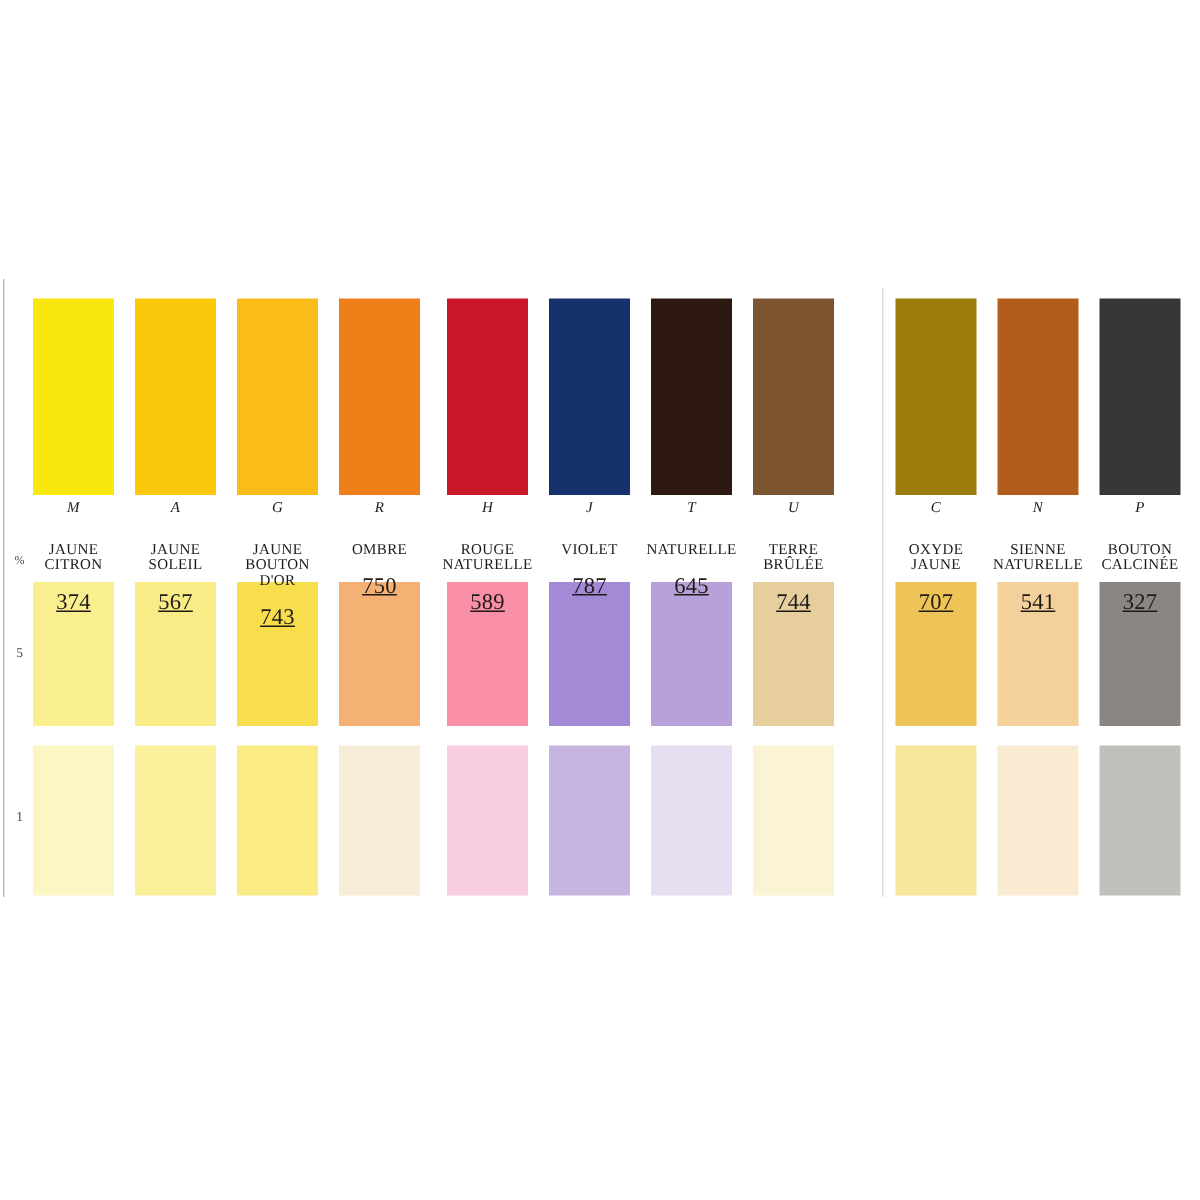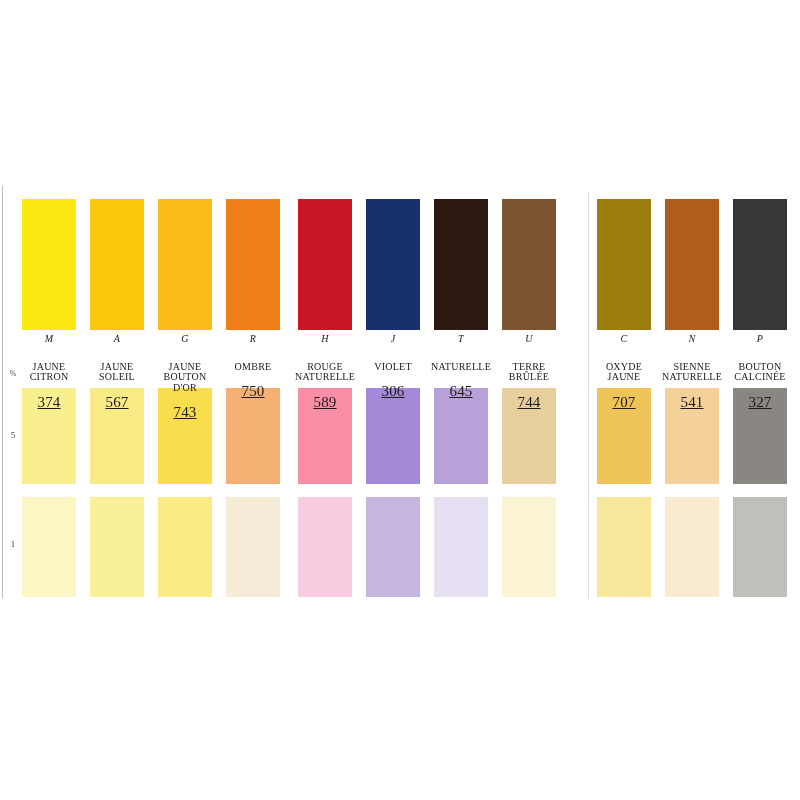--- a/index.html
+++ b/index.html
@@ -175,21 +175,21 @@
     </div>
     <div class="caption" style="left: 291px; width: 68px;">
       <span class="cap-code">H</span>
       <span class="cap-name">ROUGE
 NATURELLE</span>
       <span class="cap-num">589</span>
     </div>
     <div class="caption" style="left: 359px; width: 68px;">
       <span class="cap-code">J</span>
       <span class="cap-name">VIOLET</span>
-      <span class="cap-num">306</span>
+      <span class="cap-num">787</span>
     </div>
     <div class="caption" style="left: 427px; width: 68px;">
       <span class="cap-code">T</span>
       <span class="cap-name">NATURELLE</span>
       <span class="cap-num">645</span>
     </div>
     <div class="caption" style="left: 495px; width: 68px;">
       <span class="cap-code">U</span>
       <span class="cap-name">TERRE
 BRÛLÉE</span>

